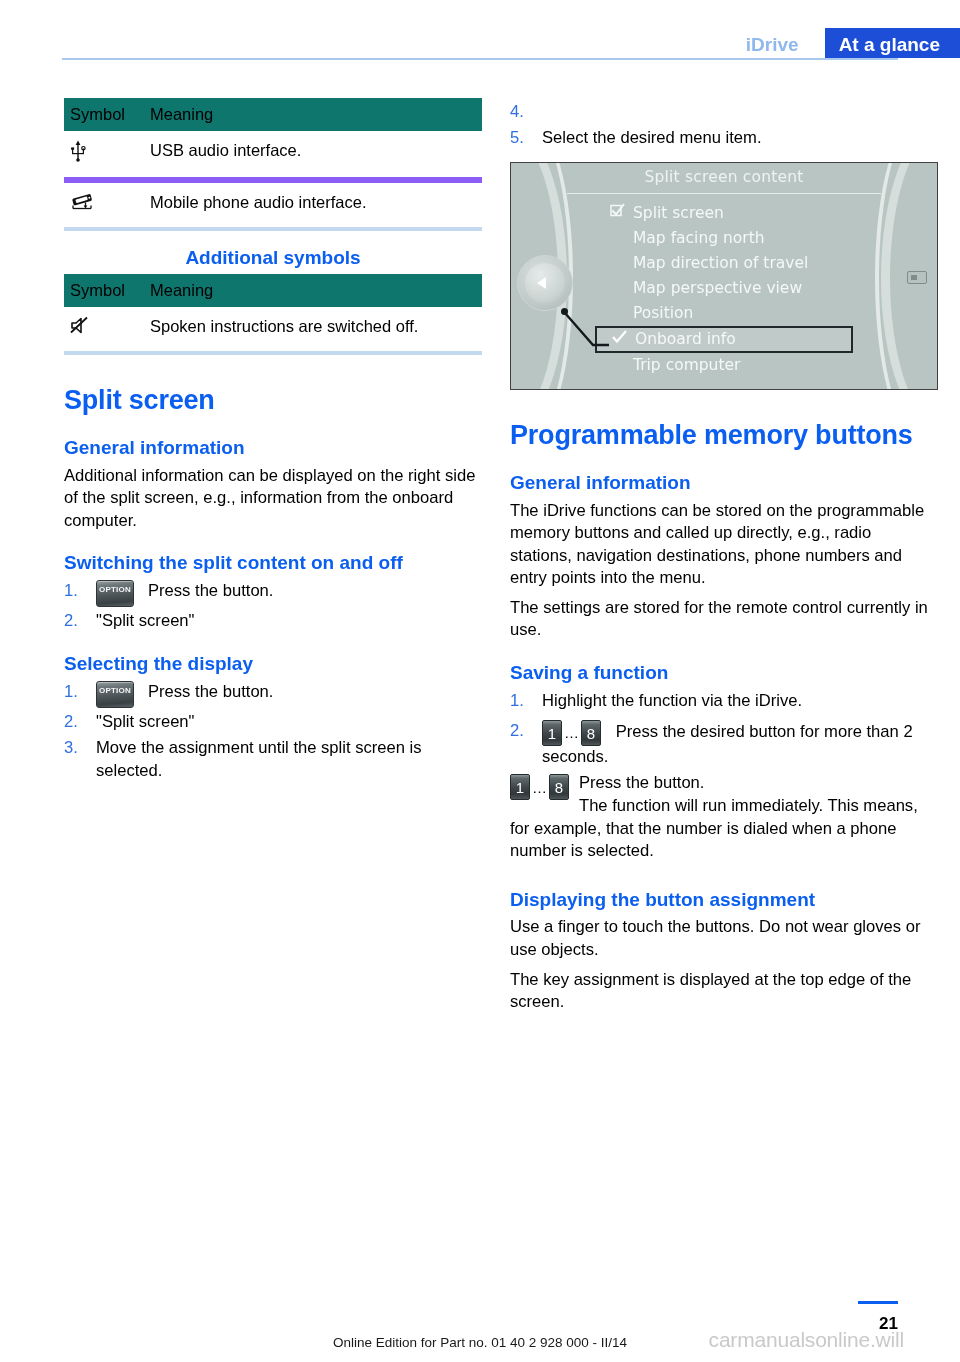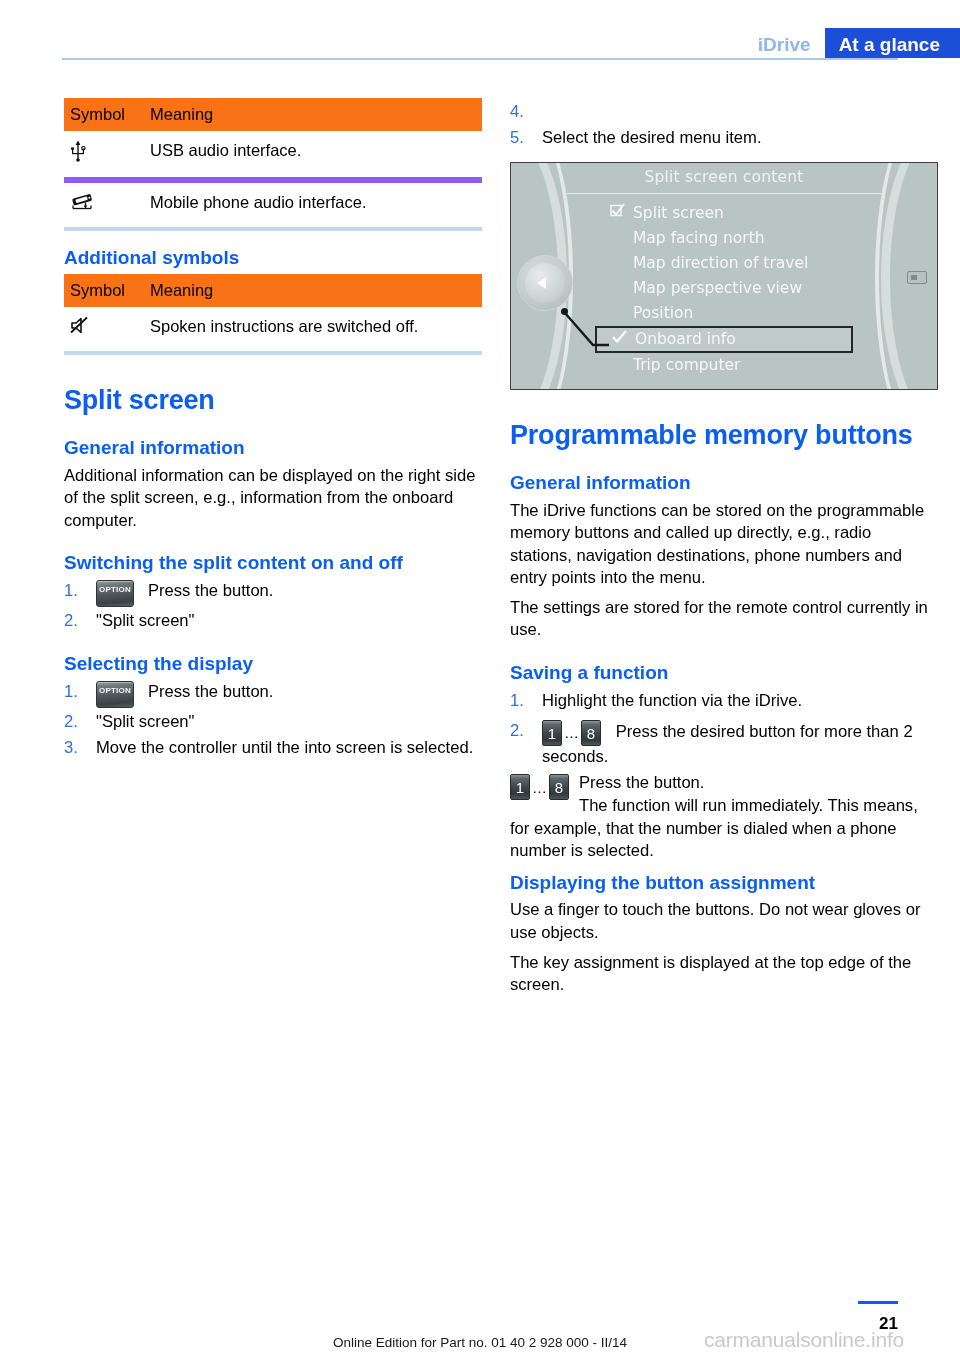--- a/index.html
+++ b/index.html
@@ -21,20 +21,21 @@
     width: 960px;
     height: 62px;
   }
   .header-tabs {
     position: absolute;
     top: 28px;
     right: 0;
     display: flex;
     align-items: stretch;
     height: 30px;
+    gap: 12px;
   }
   .hdr-chapter {
     color: #8fb8ef;
     font-size: 19px;
     font-weight: bold;
     padding: 3px 14px 0 14px;
     line-height: 27px;
     white-space: nowrap;
   }
   .hdr-section {
@@ -69,21 +70,21 @@
     width: 420px;
   }
 
   
   .sym-table {
     width: 418px;
     border-collapse: collapse;
     margin: 0 0 6px 0;
   }
   .sym-table .thead-row {
-    background: #f97316;
+    background: #0f766e;
   }
   .sym-table th {
     text-align: left;
     font-weight: normal;
     font-size: 16.5px;
     padding: 7px 0 7px 0;
     color: #000;
   }
   .sym-table th.c1 { width: 78px; padding-left: 6px; }
   .sym-table th.c2 { padding-left: 8px; }
@@ -107,21 +108,21 @@
     line-height: 1.18;
     letter-spacing: -0.2px;
   }
   h2.sub {
     color: #0a5ef0;
     font-size: 19px;
     font-weight: bold;
     margin: 20px 0 5px 0;
     line-height: 1.2;
   }
-  h2.sub.tight { margin-top: 16px; }
+  h2.sub.tight { margin-top: 16px; text-align: center; }
   p.body {
     font-size: 16.6px;
     line-height: 1.36;
     margin: 0 0 7px 0;
   }
 
   
   ol.steps {
     list-style: none;
     margin: 3px 0 0 0;
@@ -477,21 +478,21 @@
         </span>
         <span class="txt">Press the button.</span>
       </span>
     </li>
     <li>
       <span class="num">2.</span>
       <span>"Split screen"</span>
     </li>
     <li>
       <span class="num">3.</span>
-      <span>Move the controller until the into screen is selected.</span>
+      <span>Move the assignment until the split screen is selected.</span>
     </li>
   </ol>
 
 </div>
 
 <div class="col-right">
 
   <ol class="steps">
     <li>
       <span class="num">4.</span>
@@ -584,22 +585,22 @@
       <span class="mem-btn">
         <span>1</span>
       </span><span class="mem-ellipsis">…</span><span class="mem-btn">
         <span>8</span>
       </span>
     </span>
     <span>Press the button.</span><br>
     <span>The function will run immediately. This means, for example, that the number is dialed when a phone number is selected.</span>
   </p>
 
-  <h2 class="sub" style="margin-top:9px;">Displaying the button assignment</h2>
+  <h2 class="sub" style="margin-top:26px;">Displaying the button assignment</h2>
   <p class="body">Use a finger to touch the buttons. Do not wear gloves or use objects.</p>
   <p class="body">The key assignment is displayed at the top edge of the screen.</p>
 
 </div>
 
 <div class="footer-line"></div>
 <div class="page-num">21</div>
 <div class="footer-text">Online Edition for Part no. 01 40 2 928 000 - II/14</div>
-<div class="watermark">carmanualsonline.info</div>
+<div class="watermark">carmanualsonline.will</div>
 
 </body></html>

